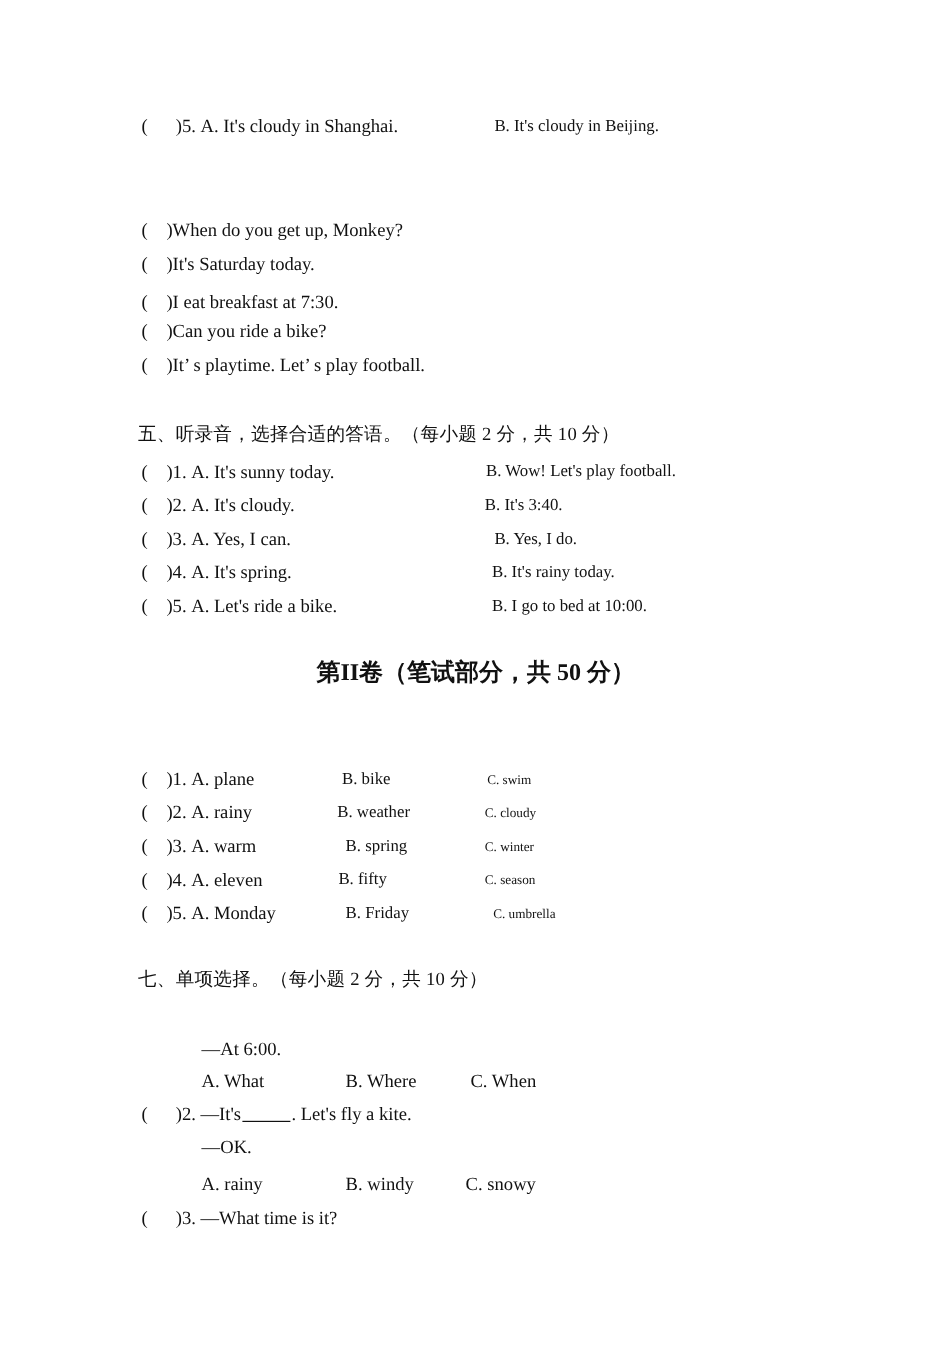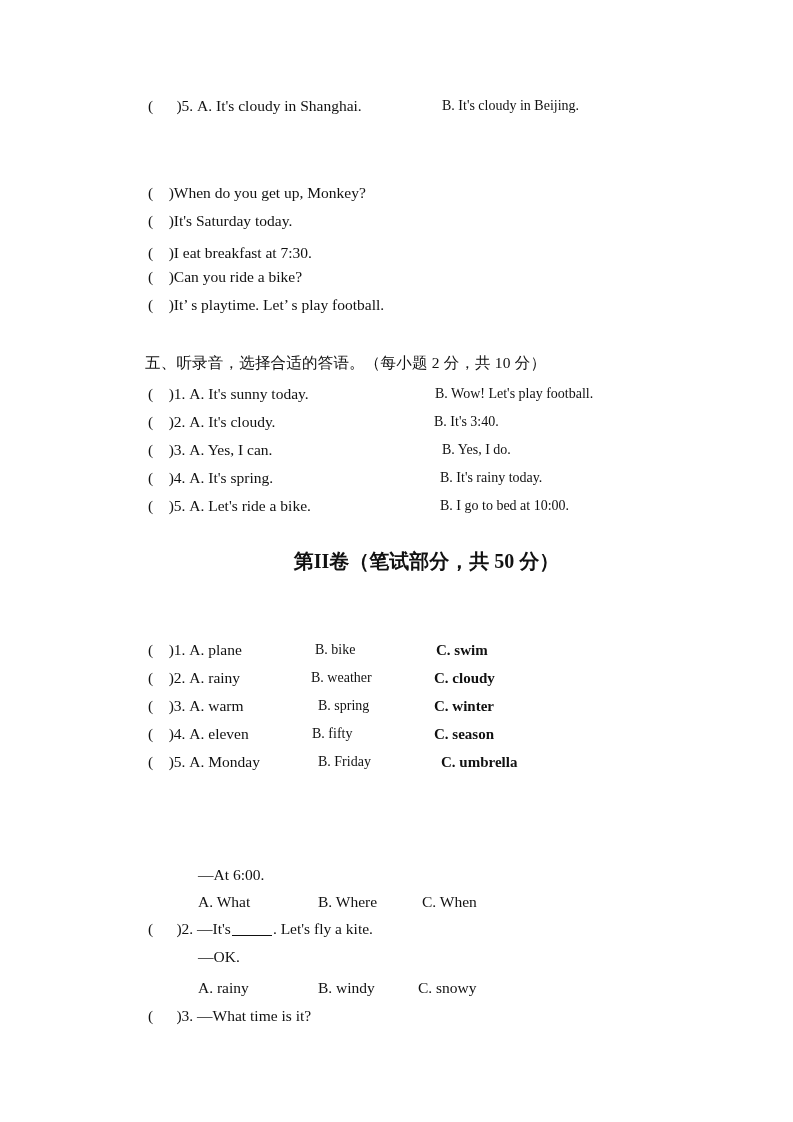--- a/index.html
+++ b/index.html
@@ -15,21 +15,20 @@
     color: #111111;
     -webkit-font-smoothing: antialiased;
   }
   .page {
     position: absolute;
     left: 0; top: 0;
     width: 633px;
     height: 1122px;
     padding: 0;
     box-sizing: border-box;
-    margin-left: 30px;
   }
   
   .sec-heading {
     position: absolute;
     left: 115px;
     font-size: 15.5px;
     line-height: 20px;
     white-space: nowrap;
     letter-spacing: 0.2px;
   }
@@ -48,24 +47,23 @@
     display: inline-block;
   }
   .colB {
     position: absolute;
     font-size: 14px;
     line-height: 20px;
     white-space: nowrap;
   }
   .colC {
     position: absolute;
-    font-size: 15px;
-    line-height: 20px;
-    white-space: nowrap;
-    font-weight: bold;
+    font-size: 11px;
+    line-height: 20px;
+    white-space: nowrap;
   }
   .vol-heading {
     position: absolute;
     left: 0;
     width: 793px;
     text-align: center;
     font-size: 20px;
     font-weight: bold;
     line-height: 22px;
     white-space: nowrap;
@@ -174,20 +172,21 @@
   </div>
   <div class="colB" style="left:282px; top:724px;">B. fifty</div>
   <div class="colC" style="left:404px; top:724px;">C. season</div>
 
   <div class="q-row" style="top:752px;">
     <span class="paren">(    )</span><span class="stem">5.</span>&nbsp;<span class="stem">A. Monday</span>
   </div>
   <div class="colB" style="left:288px; top:752px;">B. Friday</div>
   <div class="colC" style="left:411px; top:752px;">C. umbrella</div>
 
+  <div class="sec-heading" style="top:807px;">七、单项选择。（每小题 2 分，共 10 分）</div>
 
   <div class="sub-line" style="left:168px; top:865px;">—At 6:00.</div>
   <div class="opt-row" style="left:168px; top:892px;">A. What</div>
   <div class="opt-row" style="left:288px; top:892px;">B. Where</div>
   <div class="opt-row" style="left:392px; top:892px;">C. When</div>
 
   <div class="q-row" style="top:919px;">
     <span class="paren">(      )</span><span class="stem">2.</span>&nbsp;<span class="stem">—It's </span><span class="blank-ul"></span><span class="stem">. Let's fly a kite.</span>
   </div>
   <div class="sub-line" style="left:168px; top:947px;">—OK.</div>

